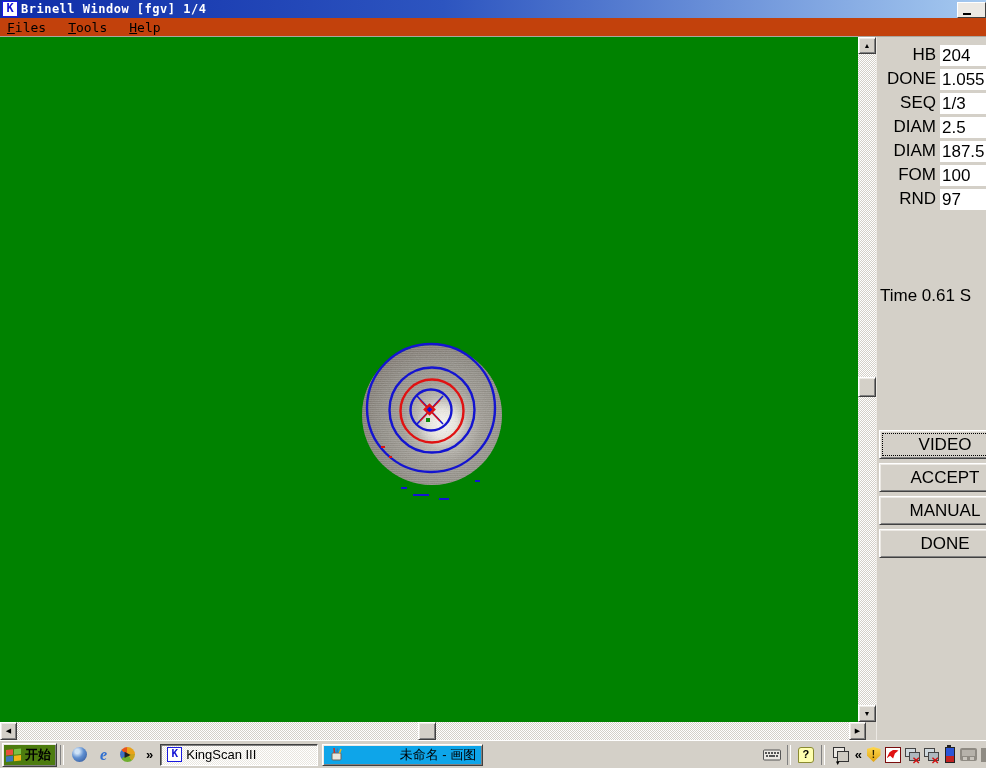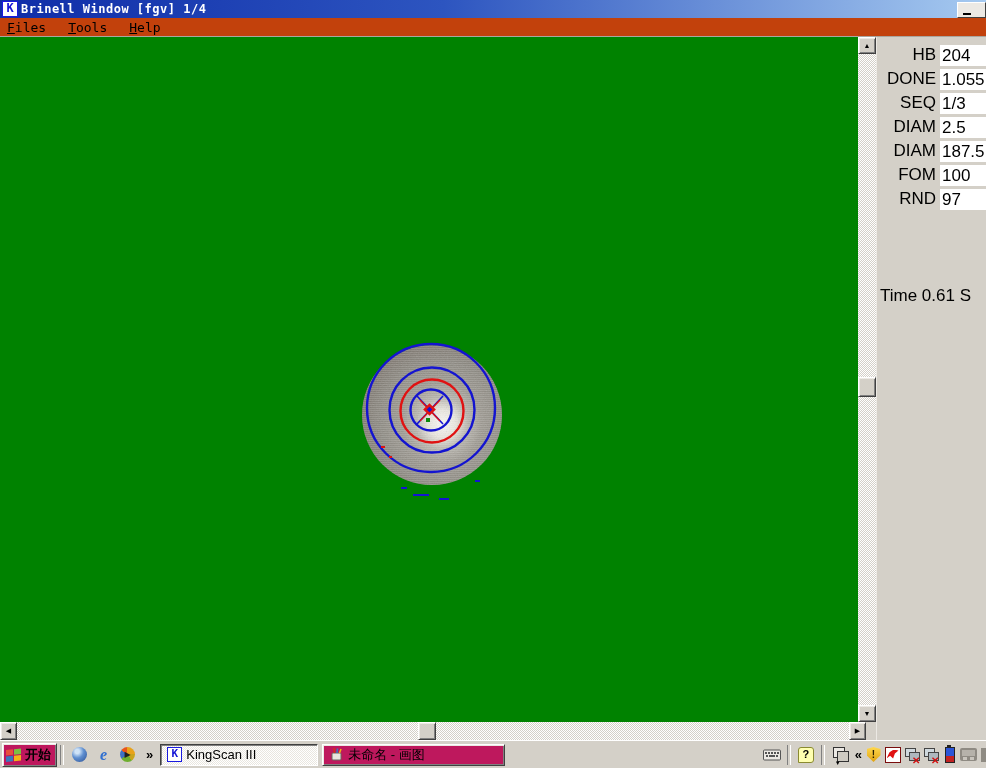--- a/index.html
+++ b/index.html
@@ -49,38 +49,38 @@
   .panel-buttons{margin-top:124px;padding-left:2px;}
   .panel-btn{display:block;width:132px;height:29px;margin-bottom:4px;background:#d4d0c8;
     border:1px solid;border-color:#fff #404040 #404040 #fff;
     box-shadow:inset 1px 1px 0 #ece9e4,inset -1px -1px 0 #808080;
     font:17px "Liberation Sans",sans-serif;color:#000;text-align:center;padding:0;}
   .panel-btn.focused{outline:1px dotted #000;outline-offset:-4px;}
   
   .taskbar{position:absolute;left:0;top:740px;width:986px;height:28px;background:#d4d0c8;
     border-top:1px solid #ffffff;box-sizing:border-box;display:flex;align-items:center;}
   .start-btn{margin-left:2px;height:22px;padding:0 5px 0 3px;display:flex;align-items:center;gap:3px;
-    background:#be185d;border:1px solid;border-color:#fff #404040 #404040 #fff;
+    background:#4d7c0f;border:1px solid;border-color:#fff #404040 #404040 #fff;
     box-shadow:inset 1px 1px 0 #ece9e4,inset -1px -1px 0 #808080;
     font:bold 13px "Liberation Sans",sans-serif;color:#000;flex:0 0 auto;}
   .tb-sep{width:2px;height:20px;margin:0 3px;border-left:1px solid #808080;border-right:1px solid #fff;flex:0 0 auto;}
   .qlaunch{display:flex;align-items:center;gap:7px;margin-left:4px;flex:0 0 auto;}
   .ql-icon{width:17px;height:17px;display:flex;align-items:center;justify-content:center;flex:0 0 auto;}
   .globe{width:15px;height:15px;border-radius:50%;background:radial-gradient(circle at 35% 30%,#cfe3f7 0 15%,#5f8fd0 45%,#2c4f92 100%);}
   .ie-e{font:bold italic 16px "Liberation Serif",serif;color:#2f6fd0;}
   .wmp{width:15px;height:15px;border-radius:50%;
     background:conic-gradient(#e8a21a 0 25%,#caa41c 25% 40%,#6fae2f 40% 65%,#3f71c4 65% 85%,#e8541a 85% 100%);
     display:flex;align-items:center;justify-content:center;color:#202020;font-size:8px;}
   .chevron{font:bold 13px "Liberation Sans",sans-serif;color:#000;margin:0 3px;flex:0 0 auto;}
   .task-btn{height:22px;display:flex;align-items:center;gap:4px;padding:0 6px;margin-left:4px;
     font:13px "Liberation Sans",sans-serif;color:#000;box-sizing:border-box;flex:0 0 auto;}
   .task-btn.active{width:158px;background:repeating-conic-gradient(#ffffff 0% 25%,#e9e6df 0% 50%) 0 0/2px 2px;
     border:1px solid;border-color:#404040 #fff #fff #404040;box-shadow:inset 1px 1px 0 #808080;}
-  .task-btn.inactive{width:183px;background:#be185d;border:1px solid;border-color:#fff #404040 #404040 #fff;
-    box-shadow:inset 1px 1px 0 #ece9e4,inset -1px -1px 0 #808080;}
+  .task-btn.inactive{width:161px;background:#0ea5e9;border:1px solid;border-color:#fff #404040 #404040 #fff;
+    box-shadow:inset 1px 1px 0 #ece9e4,inset -1px -1px 0 #808080;justify-content:space-between;}
   .k-small{width:13px;height:13px;background:#fff;border:1px solid #1a1adf;color:#1414d6;
     font:bold 11px/11px "DejaVu Sans Mono",monospace;text-align:center;flex:0 0 auto;}
   .task-label{white-space:nowrap;overflow:hidden;}
   .tb-right{margin-left:auto;display:flex;align-items:center;flex:0 0 auto;}
   .langbar-btn{width:24px;height:22px;display:flex;align-items:center;justify-content:center;flex:0 0 auto;}
   .help-bubble{width:14px;height:14px;background:#ffffb0;border:1px solid #8a8a30;border-radius:3px 3px 3px 0;
     font:bold 11px/13px "Liberation Sans",sans-serif;text-align:center;color:#000;}
   .winopt{position:relative;width:16px;height:16px;}
   .winopt .sq{position:absolute;left:1px;top:0;width:10px;height:9px;border:1px solid #333;background:#ece9e4;}
   .winopt .sq2{position:absolute;left:5px;top:4px;width:10px;height:9px;border:1px solid #333;background:#cfcbc2;}
@@ -228,20 +228,26 @@
       <div class="field-row">
         <span class="field-label">FOM</span>
         <span class="field-value">100</span>
       </div>
       <div class="field-row">
         <span class="field-label">RND</span>
         <span class="field-value">97</span>
       </div>
     </div>
     <div class="time-label">Time 0.61 S</div>
+    <div class="panel-buttons">
+      <button class="panel-btn focused">VIDEO</button>
+      <button class="panel-btn">ACCEPT</button>
+      <button class="panel-btn">MANUAL</button>
+      <button class="panel-btn">DONE</button>
+    </div>
   </div>
 
   <div class="taskbar">
     <div class="start-btn">
       <svg class="flag-svg" width="16" height="14" viewBox="0 0 16 14">
         <g transform="skewY(-6)">
           <rect x="0" y="2" width="7" height="5.5" fill="#e8503c"></rect>
           <rect x="8" y="2" width="7" height="5.5" fill="#7bc143"></rect>
           <rect x="0" y="8.5" width="7" height="5.5" fill="#3b77bc"></rect>
           <rect x="8" y="8.5" width="7" height="5.5" fill="#f3b517"></rect>

